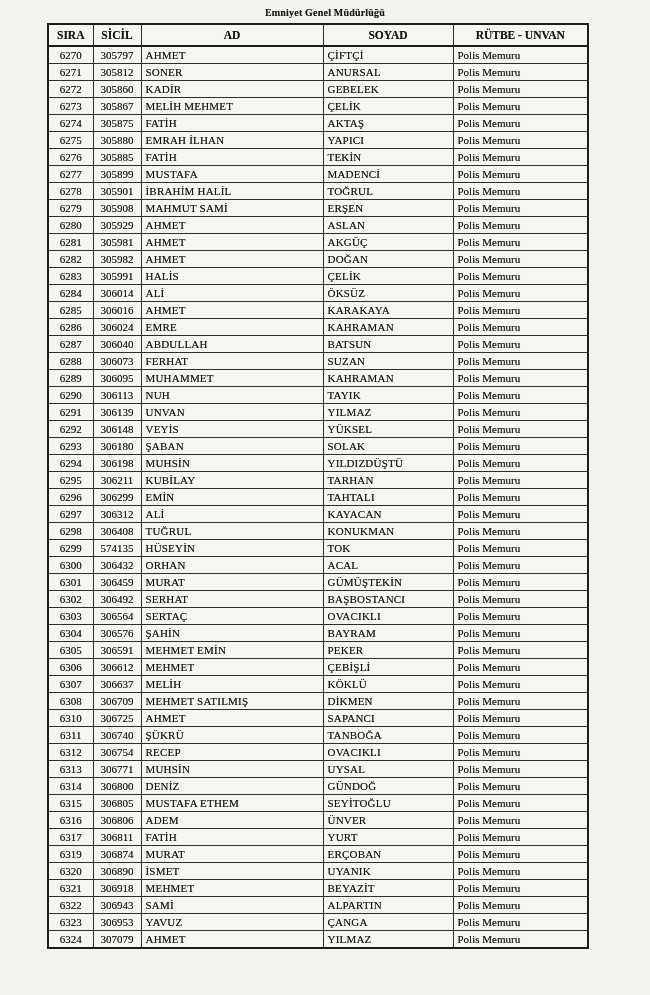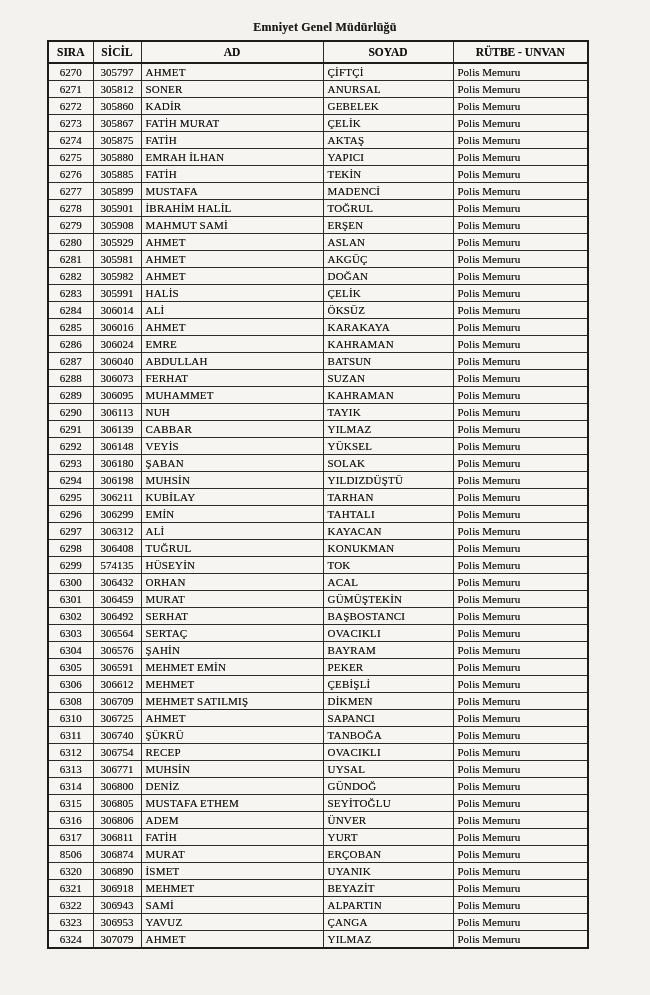--- a/index.html
+++ b/index.html
@@ -10,22 +10,22 @@
     width: 650px;
     height: 995px;
     background: #f3f2ee;
     font-family: "Liberation Serif", serif;
     color: #141414;
     overflow: hidden;
     position: relative;
   }
   .doc-title {
     text-align: center;
-    padding-top: 20px;
-    font-size: 12px;
+    padding-top: 7px;
+    font-size: 10px;
     font-weight: bold;
     letter-spacing: 0.2px;
     color: #1b1b1b;
     text-shadow: 0 0 0.5px rgba(20,20,20,0.55);
   }
   table.roster {
     border-collapse: collapse;
     table-layout: fixed;
     width: 540px;
     margin: 5px 0 0 47px;
@@ -99,21 +99,21 @@
       <tr>
         <td class="col-0">6272</td>
         <td class="col-1">305860</td>
         <td class="col-2">KADİR</td>
         <td class="col-3">GEBELEK</td>
         <td class="col-4">Polis Memuru</td>
       </tr>
       <tr>
         <td class="col-0">6273</td>
         <td class="col-1">305867</td>
-        <td class="col-2">FATİH MURAT</td>
+        <td class="col-2">MELİH MEHMET</td>
         <td class="col-3">ÇELİK</td>
         <td class="col-4">Polis Memuru</td>
       </tr>
       <tr>
         <td class="col-0">6274</td>
         <td class="col-1">305875</td>
         <td class="col-2">FATİH</td>
         <td class="col-3">AKTAŞ</td>
         <td class="col-4">Polis Memuru</td>
       </tr>
@@ -225,21 +225,21 @@
       <tr>
         <td class="col-0">6290</td>
         <td class="col-1">306113</td>
         <td class="col-2">NUH</td>
         <td class="col-3">TAYIK</td>
         <td class="col-4">Polis Memuru</td>
       </tr>
       <tr>
         <td class="col-0">6291</td>
         <td class="col-1">306139</td>
-        <td class="col-2">CABBAR</td>
+        <td class="col-2">UNVAN</td>
         <td class="col-3">YILMAZ</td>
         <td class="col-4">Polis Memuru</td>
       </tr>
       <tr>
         <td class="col-0">6292</td>
         <td class="col-1">306148</td>
         <td class="col-2">VEYİS</td>
         <td class="col-3">YÜKSEL</td>
         <td class="col-4">Polis Memuru</td>
       </tr>
@@ -335,20 +335,27 @@
         <td class="col-4">Polis Memuru</td>
       </tr>
       <tr>
         <td class="col-0">6306</td>
         <td class="col-1">306612</td>
         <td class="col-2">MEHMET</td>
         <td class="col-3">ÇEBİŞLİ</td>
         <td class="col-4">Polis Memuru</td>
       </tr>
       <tr>
+        <td class="col-0">6307</td>
+        <td class="col-1">306637</td>
+        <td class="col-2">MELİH</td>
+        <td class="col-3">KÖKLÜ</td>
+        <td class="col-4">Polis Memuru</td>
+      </tr>
+      <tr>
         <td class="col-0">6308</td>
         <td class="col-1">306709</td>
         <td class="col-2">MEHMET SATILMIŞ</td>
         <td class="col-3">DİKMEN</td>
         <td class="col-4">Polis Memuru</td>
       </tr>
       <tr>
         <td class="col-0">6310</td>
         <td class="col-1">306725</td>
         <td class="col-2">AHMET</td>
@@ -398,21 +405,21 @@
         <td class="col-4">Polis Memuru</td>
       </tr>
       <tr>
         <td class="col-0">6317</td>
         <td class="col-1">306811</td>
         <td class="col-2">FATİH</td>
         <td class="col-3">YURT</td>
         <td class="col-4">Polis Memuru</td>
       </tr>
       <tr>
-        <td class="col-0">8506</td>
+        <td class="col-0">6319</td>
         <td class="col-1">306874</td>
         <td class="col-2">MURAT</td>
         <td class="col-3">ERÇOBAN</td>
         <td class="col-4">Polis Memuru</td>
       </tr>
       <tr>
         <td class="col-0">6320</td>
         <td class="col-1">306890</td>
         <td class="col-2">İSMET</td>
         <td class="col-3">UYANIK</td>

